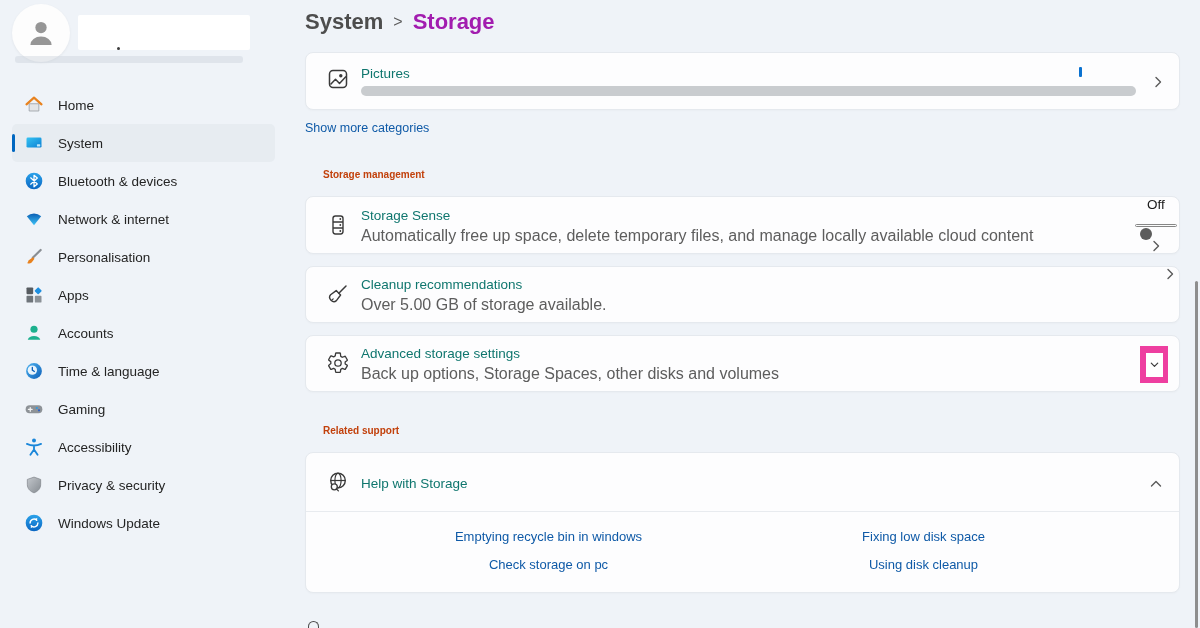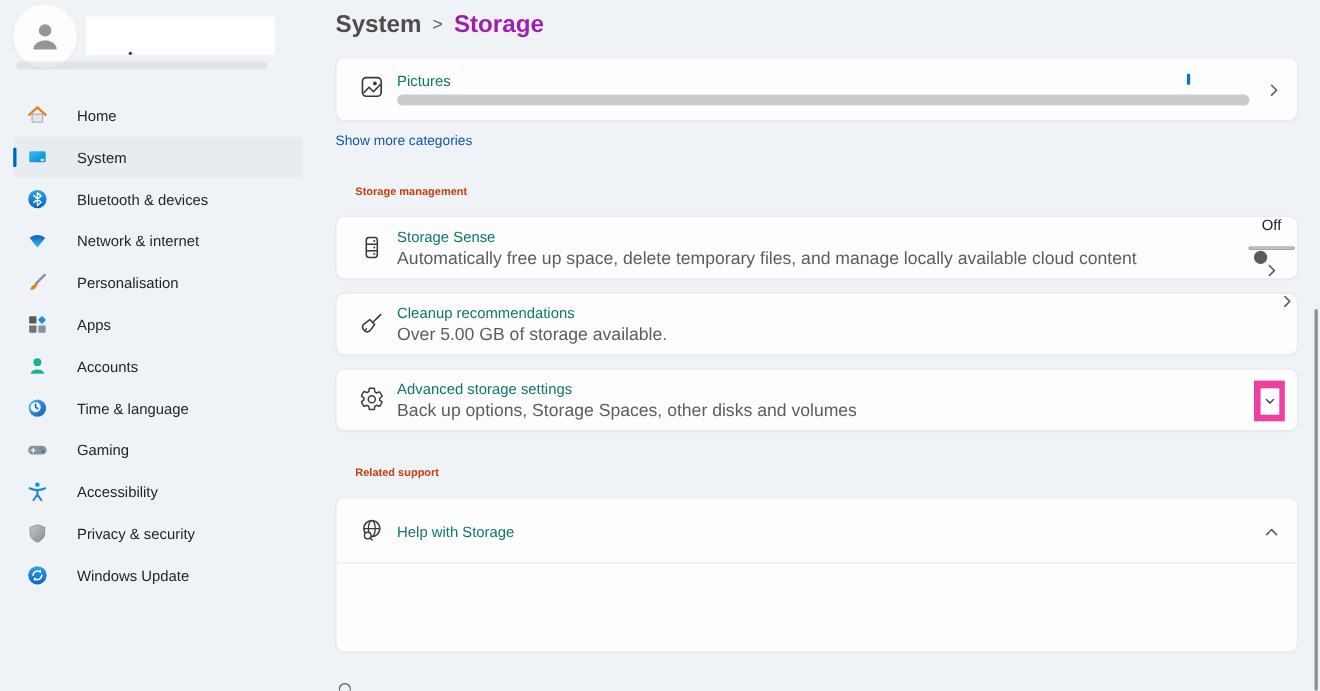--- a/index.html
+++ b/index.html
@@ -24,21 +24,21 @@
     background:#ffffff; border-radius:2px;
   }
   .redaction-dot { position:absolute; left:117px; top:47px; width:3px; height:3px; background:#3c3c3c; border-radius:50%; }
   .search-smudge {
     position:absolute; left:15px; top:56px; width:228px; height:7px;
     background:rgba(203,211,220,.45); border-radius:3px;
   }
   .nav { position:absolute; left:12px; top:86px; width:263px; }
   .nav-item {
     position:relative; height:38px; display:flex; align-items:center;
-    gap:26px; padding-left:12px; border-radius:5px; cursor:default;
+    gap:14px; padding-left:12px; border-radius:5px; cursor:default;
   }
   .nav-item.selected { background:#e7ecf1; }
   .nav-item.selected::before {
     content:""; position:absolute; left:0; top:10px; width:3px; height:18px;
     border-radius:2px; background:#0067c0;
   }
   .nav-icon { width:20px; height:20px; flex:0 0 20px; display:flex; }
   .nav-icon svg { width:20px; height:20px; }
   .nav-label { font-size:13.5px; color:#242424; }
   
@@ -406,16 +406,22 @@
       <path d="M10.5 19l1.9 1.9" stroke="#3a3a3a" stroke-width="1.3" stroke-linecap="round"></path>
     </svg>
   </span>
   <span class="row-title">Help with Storage</span>
   <span class="chev">
     <svg viewBox="0 0 14 14">
         <path d="M2.5 9L7 4.5 11.5 9" fill="none" stroke="#5a5a5a" stroke-width="1.4" stroke-linecap="round" stroke-linejoin="round"></path>
       </svg>
   </span>
   <div class="help-divider"></div>
+  <div class="help-links">
+    <span class="help-link">Emptying recycle bin in windows</span>
+    <span class="help-link">Fixing low disk space</span>
+    <span class="help-link">Check storage on pc</span>
+    <span class="help-link">Using disk cleanup</span>
+  </div>
 </div>
 
 <div class="partial-glyph"></div>
 <div class="scrollbar-thumb"></div>
 
 </body></html>

